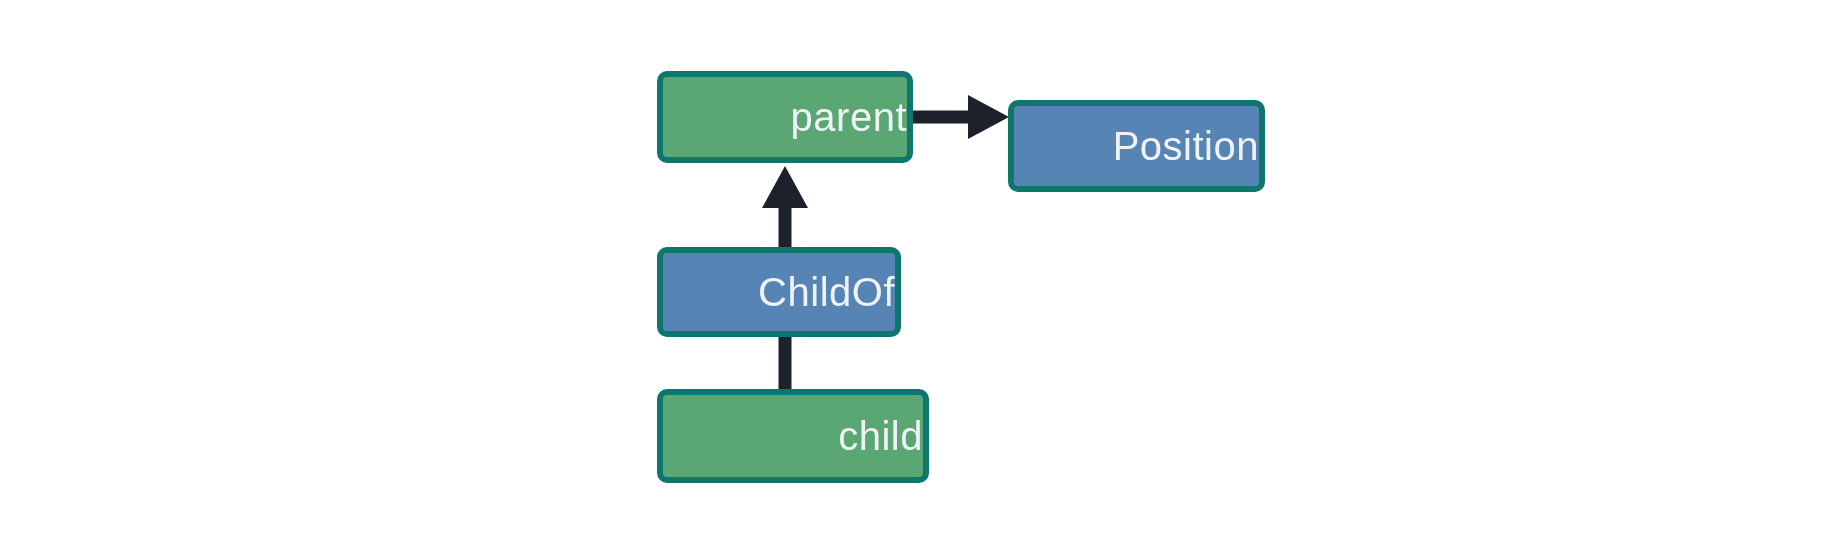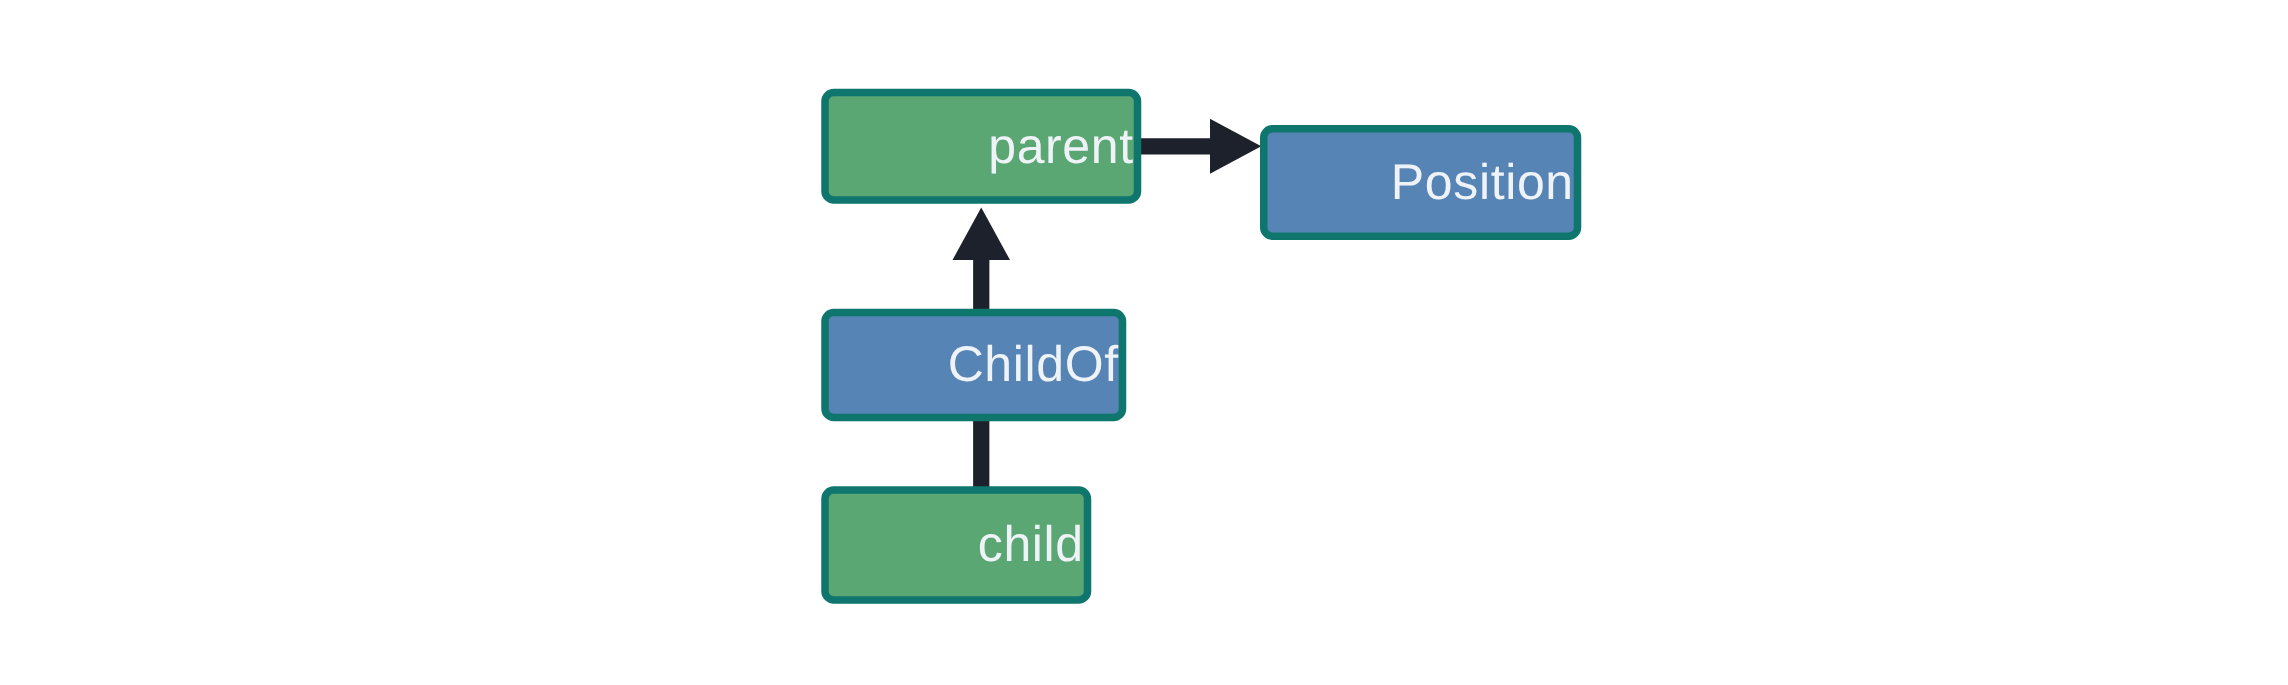--- a/index.html
+++ b/index.html
@@ -35,21 +35,21 @@
     font-size: 40px;
     line-height: 1;
     letter-spacing: 0.5px;
   }
   .node.green { background: #5AA773; }
   .node.blue  { background: #5584B5; }
 
   #node-parent   { left: 657px;  top: 71px;  width: 256px; height: 92px; }
   #node-position { left: 1008px; top: 69px;  width: 257px; height: 92px; margin-top: 31px; }
   #node-childof  { left: 657px;  top: 247px; width: 244px; height: 90px; }
-  #node-child    { left: 657px;  top: 389px; width: 216px; height: 94px; }
+  #node-child    { left: 657px;  top: 389px; width: 272px; height: 94px; }
 </style>
 </head>
 <body>
 
 <div class="canvas">
 
   <svg class="edges" viewBox="0 0 1830 548" xmlns="http://www.w3.org/2000/svg">
 
     <g>
       <line x1="908" y1="117" x2="972" y2="117" stroke="#1D212B" stroke-width="13"></line>

